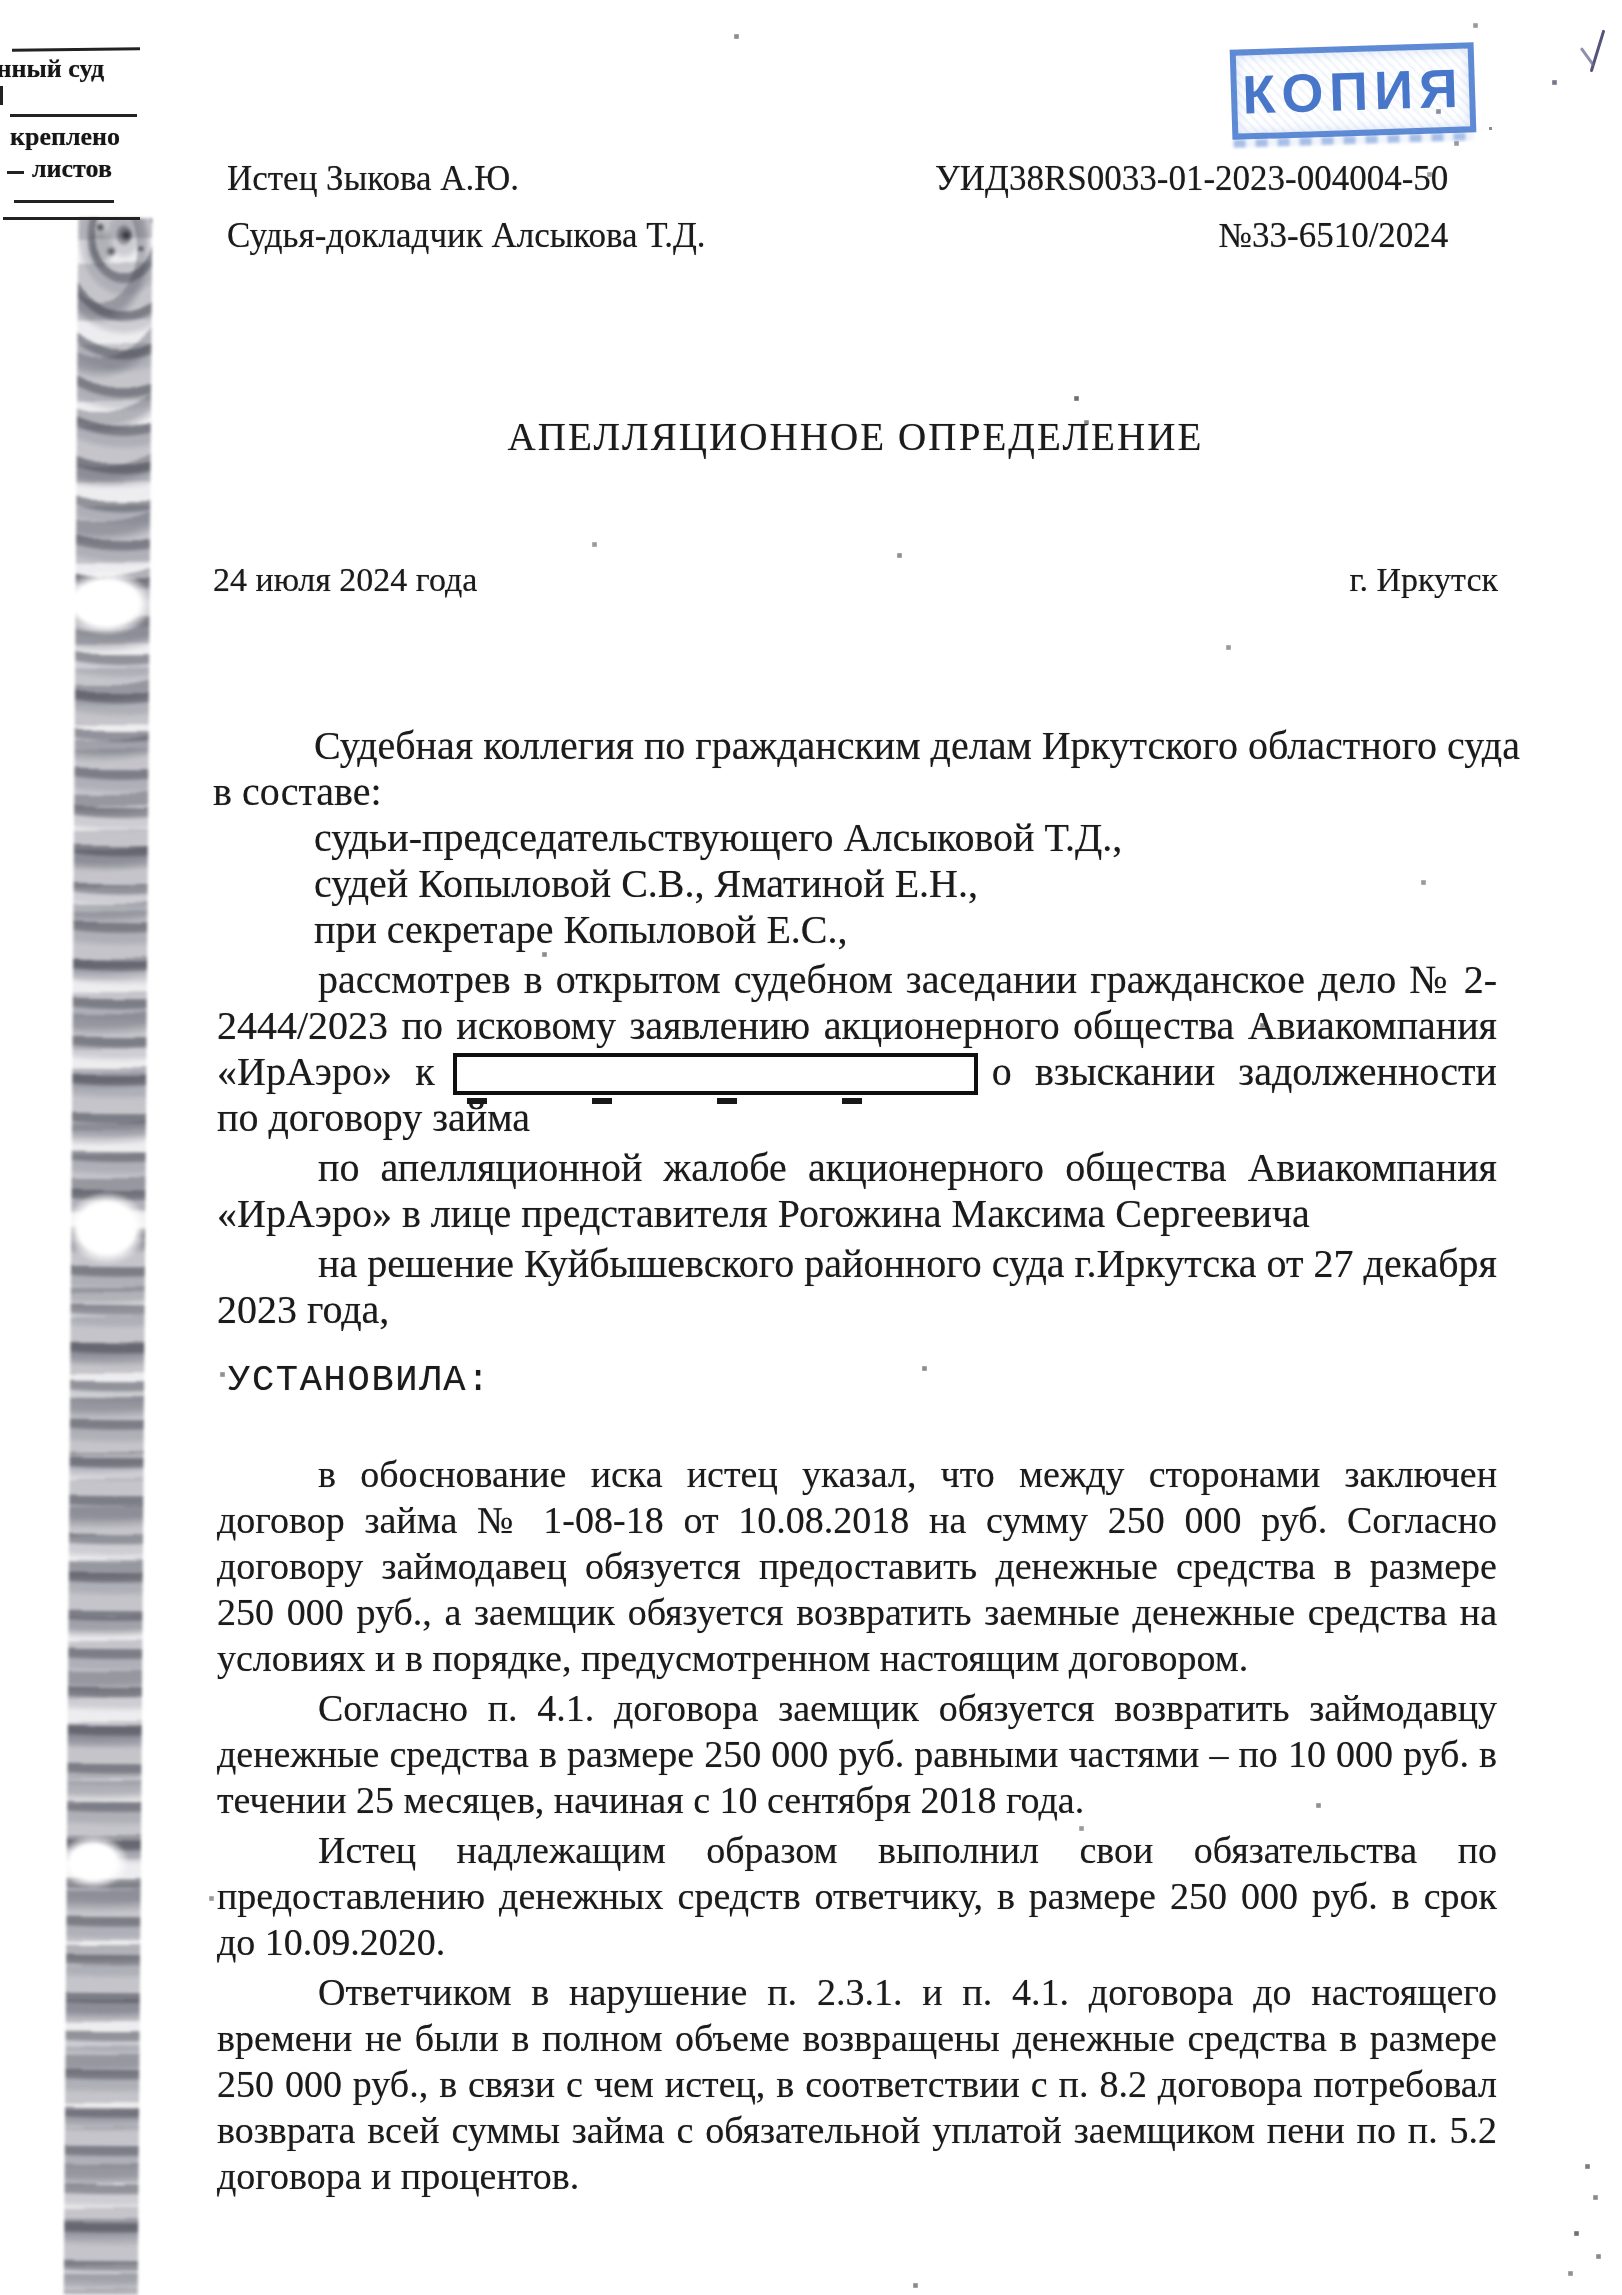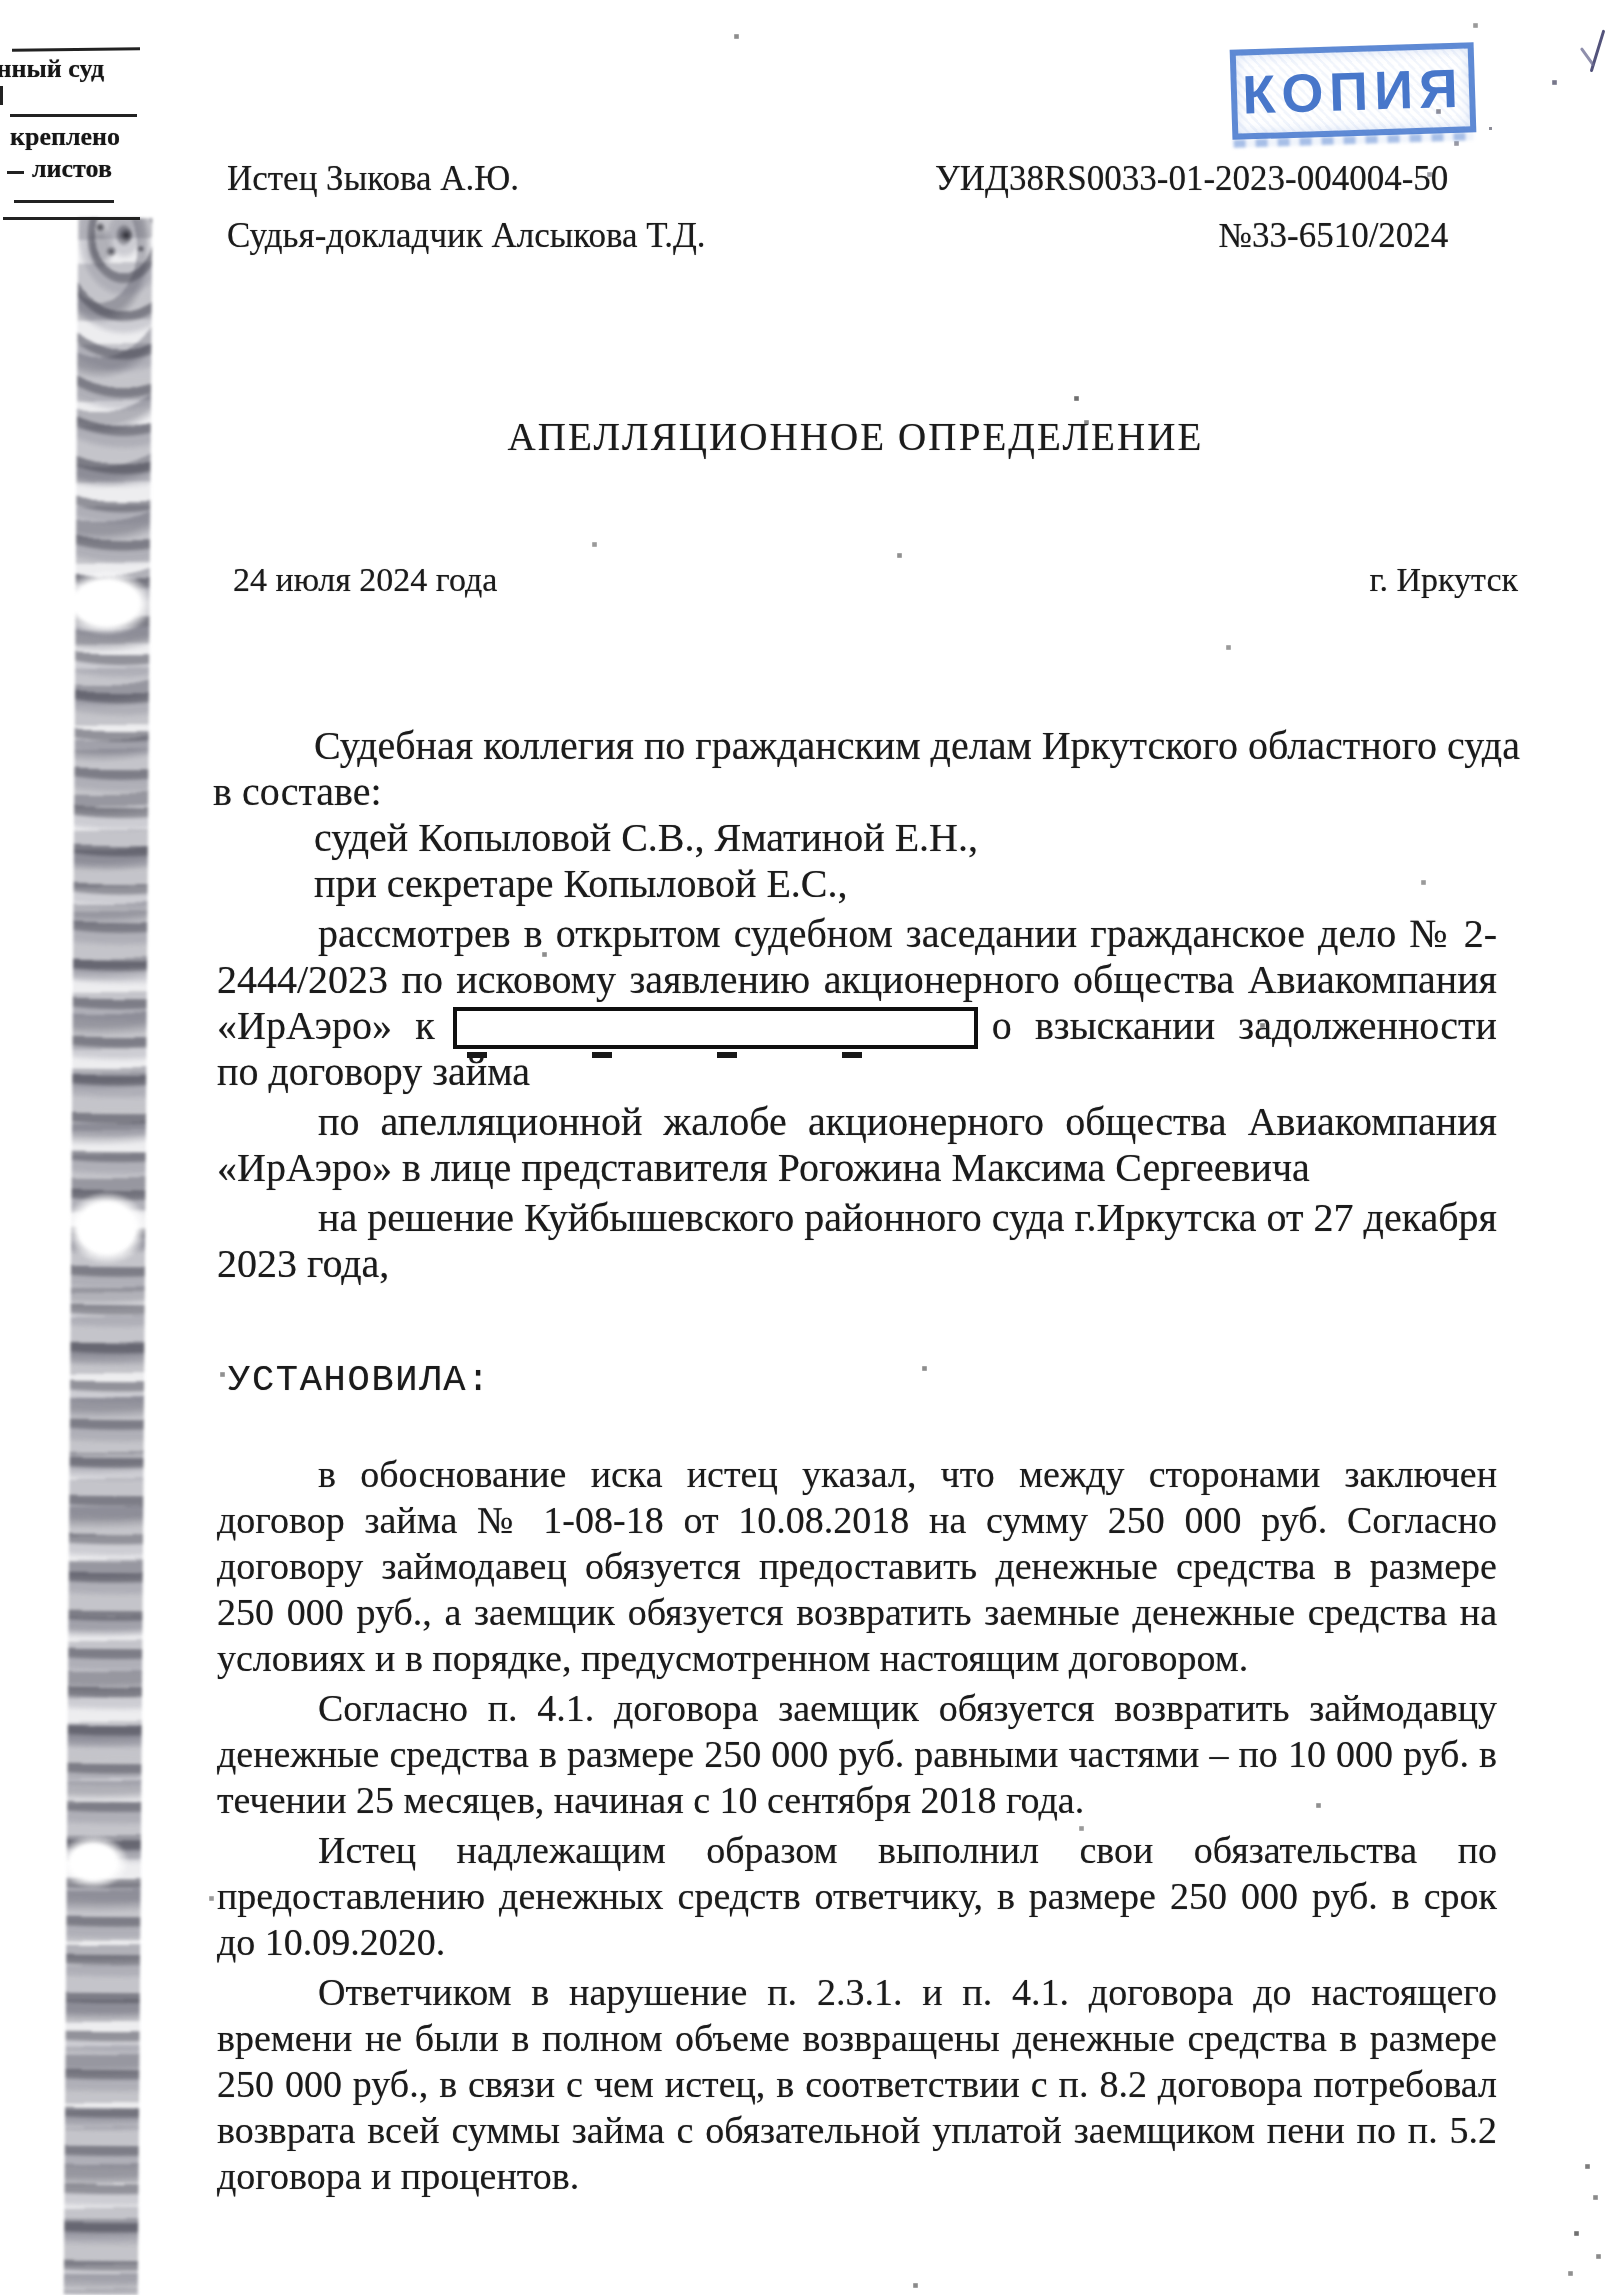--- a/index.html
+++ b/index.html
@@ -85,21 +85,21 @@
 
   
   .header-left{position:absolute;left:227px;top:150px;font-size:35px;line-height:57px;white-space:nowrap;}
   .header-right{position:absolute;left:935px;top:150px;font-size:35px;line-height:57px;white-space:nowrap;text-align:right;}
   .header-right .case-number{padding-left:25px;}
 
   .doc-title{position:absolute;left:213px;top:414px;width:1285px;text-align:center;
     font-size:39px;letter-spacing:2.1px;white-space:nowrap;}
 
   .dateline{position:absolute;left:213px;top:561px;width:1285px;display:flex;
-    justify-content:space-between;font-size:34px;margin-left:20px;}
+    justify-content:space-between;font-size:34px;}
 
   
   .intro{position:absolute;left:213px;top:723px;width:1288px;font-size:40px;line-height:46px;}
   .line{white-space:nowrap;}
   .line.indent{text-indent:101px;}
   .para{margin:4px;text-align:justify;text-indent:101px;}
 
   .redaction-box{display:inline-block;position:relative;width:517px;height:34px;
     border:4.2px solid #0f0f0f;background:#fff;vertical-align:-10px;margin:0 13.5px 0 18.6px;}
   .redaction-box::after{content:"";position:absolute;left:10px;right:29px;bottom:-12.7px;height:6px;
@@ -153,20 +153,21 @@
   <div class="doc-title ink">АПЕЛЛЯЦИОННОЕ ОПРЕДЕЛЕНИЕ</div>
 
   <div class="dateline">
     <span class="ink">24 июля 2024 года</span>
     <span class="ink">г. Иркутск</span>
   </div>
 
   <div class="intro ink">
     <div class="line indent">Судебная коллегия по гражданским делам Иркутского областного суда</div>
     <div class="line">в составе:</div>
+    <div class="line indent">судьи-председательствующего Алсыковой Т.Д.,</div>
     <div class="line indent">судей Копыловой С.В., Яматиной Е.Н.,</div>
     <div class="line indent">при секретаре Копыловой Е.С.,</div>
     <p class="para"><span>рассмотрев в открытом судебном заседании гражданское дело № 2-2444/2023 по исковому заявлению акционерного общества Авиакомпания «ИрАэро» к</span><span class="redaction-box"></span><span>о взыскании задолженности по договору займа</span></p>
     <p class="para">по апелляционной жалобе акционерного общества Авиакомпания «ИрАэро» в лице представителя Рогожина Максима Сергеевича</p>
     <p class="para">на решение Куйбышевского районного суда г.Иркутска от 27 декабря 2023 года,</p>
   </div>
 
   <div class="section-heading ink">УСТАНОВИЛА:</div>
 
   <div class="body-text ink">

